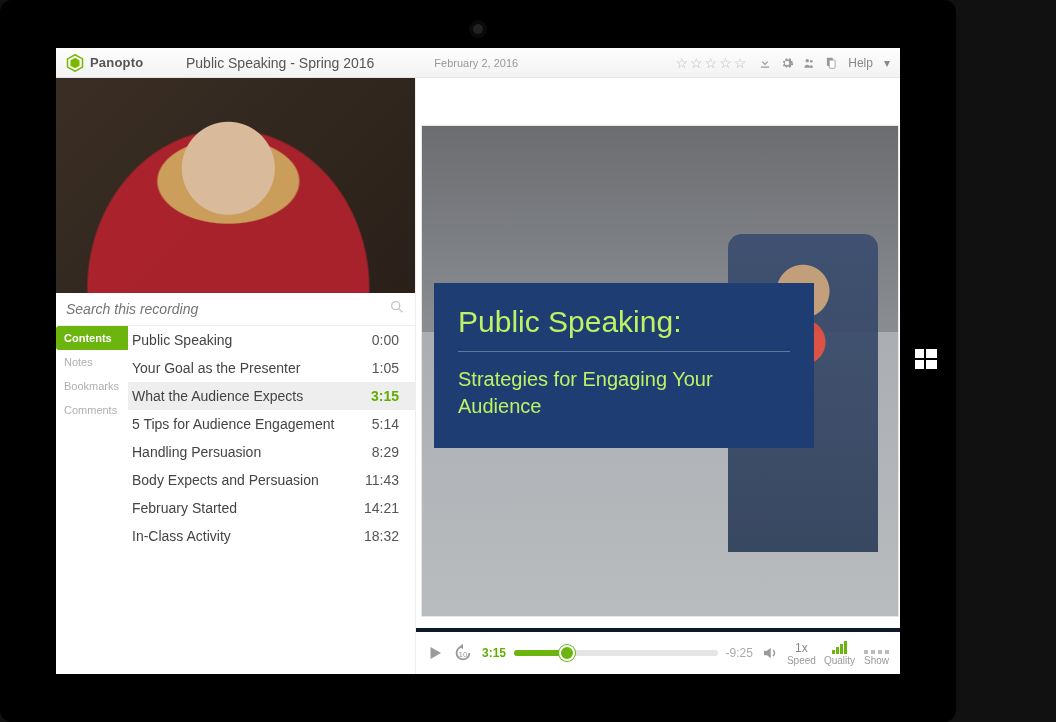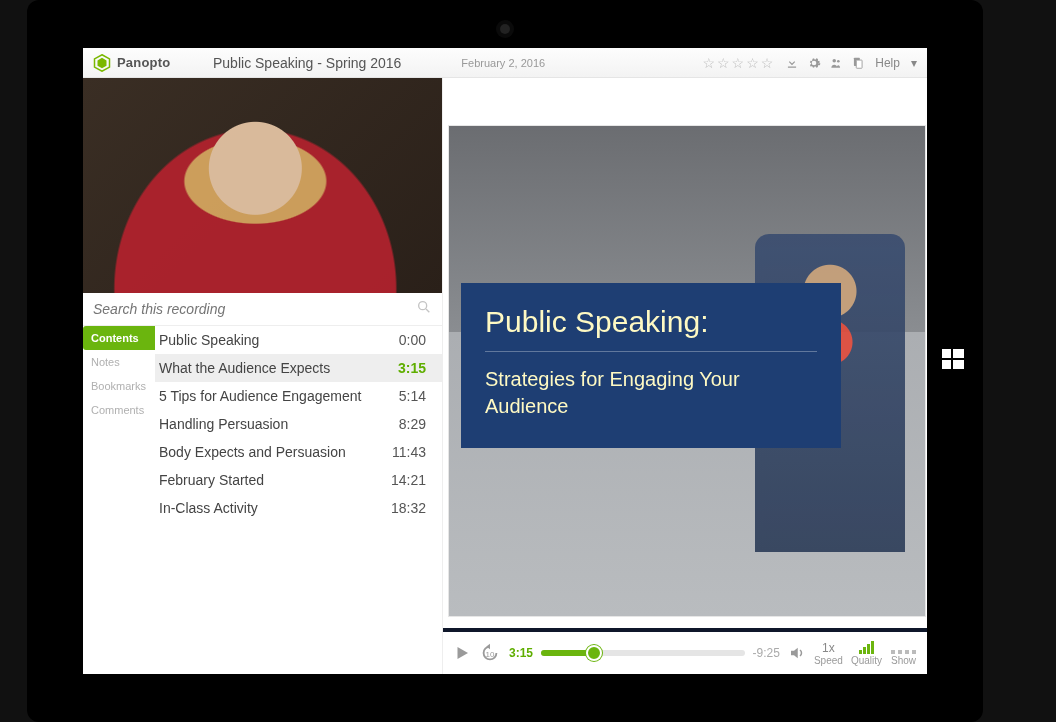--- a/index.html
+++ b/index.html
@@ -1,17 +1,17 @@
 <!DOCTYPE html>
 <html><head>
 <meta charset="utf-8">
 <style>
   * { box-sizing: border-box; margin: 0; padding: 0; }
   html, body { width: 1056px; height: 722px; background: #111; font-family: "Segoe UI", Arial, sans-serif; overflow: hidden; }
-  .tablet { position: relative; width: 956px; height: 722px; background: #000; border-radius: 12px; margin-left: 27px; }
+  .tablet { position: relative; width: 956px; height: 722px; background: #000; border-radius: 12px; }
   .bezel { position: absolute; left: 56px; top: 48px; right: 56px; bottom: 48px; background: #fff; }
   .camera { position: absolute; left: 50%; top: 24px; width: 10px; height: 10px; border-radius: 50%; background: #222; transform: translateX(-50%); box-shadow: 0 0 0 4px #0a0a0a; }
   .winlogo { position: absolute; right: 18px; top: 50%; transform: translateY(-50%); color: #fff; }
 
   
   .hdr { display: flex; align-items: center; height: 30px; background: linear-gradient(#fdfdfd,#f3f3f3); border-bottom: 1px solid #e5e5e5; padding: 0 10px; font-size: 13px; color: #555; }
   .brand { display: flex; align-items: center; gap: 6px; width: 110px; font-weight: 600; color: #555; letter-spacing: .2px; }
   .brand .hex { width: 18px; height: 18px; }
   .title { flex: 0 0 auto; padding-left: 10px; font-size: 14px; color: #555; }
   .date { flex: 0 0 auto; font-size: 11px; color: #999; margin-left: 60px; }
@@ -54,21 +54,21 @@
   
   .slide { flex: 1; margin: 48px 2px 12px 6px; background: linear-gradient(180deg,#8f9296,#a8abaf 30%,#b9bcbf); position: relative; overflow: hidden; box-shadow: 0 0 0 1px #e6e6e6; }
   .slide::before{ content:""; position:absolute; left:0; right:0; top:0; height:42%; background:linear-gradient(180deg,#6b6d71,#8a8d91);}
   .figure { position:absolute; right:20px; top:22%; width:150px; height:65%; background:
     radial-gradient(circle at 50% 18%, #caa27a 0 26px, rgba(0,0,0,0) 27px),
     radial-gradient(circle at 50% 34%, #e24a3a 0 22px, rgba(0,0,0,0) 23px),
     linear-gradient(#3a4d70,#2c3c58);
     border-radius:14px 14px 0 0;
     opacity:.9;
   }
-  .overlay { position: absolute; left: 12px; top: 32%; width: 380px; background: #1e3e73; color: #fef9c3; padding: 22px 24px 28px; }
+  .overlay { position: absolute; left: 12px; top: 32%; width: 380px; background: #1e3e73; color: #bef264; padding: 22px 24px 28px; }
   .overlay h1 { font-weight: 300; font-size: 30px; margin-bottom: 14px; border-bottom: 1px solid rgba(255,255,255,.3); padding-bottom: 12px; }
   .overlay h2 { font-weight: 300; font-size: 20px; line-height: 1.35; }
 
   
   .playbar { height: 46px; display: flex; align-items: center; gap: 8px; padding: 0 10px; border-top: 4px solid #0f172a; font-size: 12px; color: #888; }
   .pb-btn { color: #9a9a9a; cursor: pointer; display:flex; align-items:center; justify-content:center;}
   .pb-btn svg { display:block; }
   .cur { color: #5fae00; font-weight: 600; }
   .track { flex: 1; height: 6px; background: #e5e5e5; border-radius: 3px; position: relative; }
   .prog { position: absolute; left: 0; top: 0; bottom: 0; width: 26%; background: #6bb50e; border-radius: 3px; }
@@ -161,20 +161,24 @@
               <div class="tab active">Contents</div>
               <div class="tab">Notes</div>
               <div class="tab">Bookmarks</div>
               <div class="tab">Comments</div>
             </div>
           <div class="toc" id="toc">
               <div class="tocrow">
                 <span>Public Speaking</span>
                 <span class="t-time">0:00</span>
               </div>
+              <div class="tocrow">
+                <span>Your Goal as the Presenter</span>
+                <span class="t-time">1:05</span>
+              </div>
               <div class="tocrow active">
                 <span>What the Audience Expects</span>
                 <span class="t-time">3:15</span>
               </div>
               <div class="tocrow">
                 <span>5 Tips for Audience Engagement</span>
                 <span class="t-time">5:14</span>
               </div>
               <div class="tocrow">
                 <span>Handling Persuasion</span>

